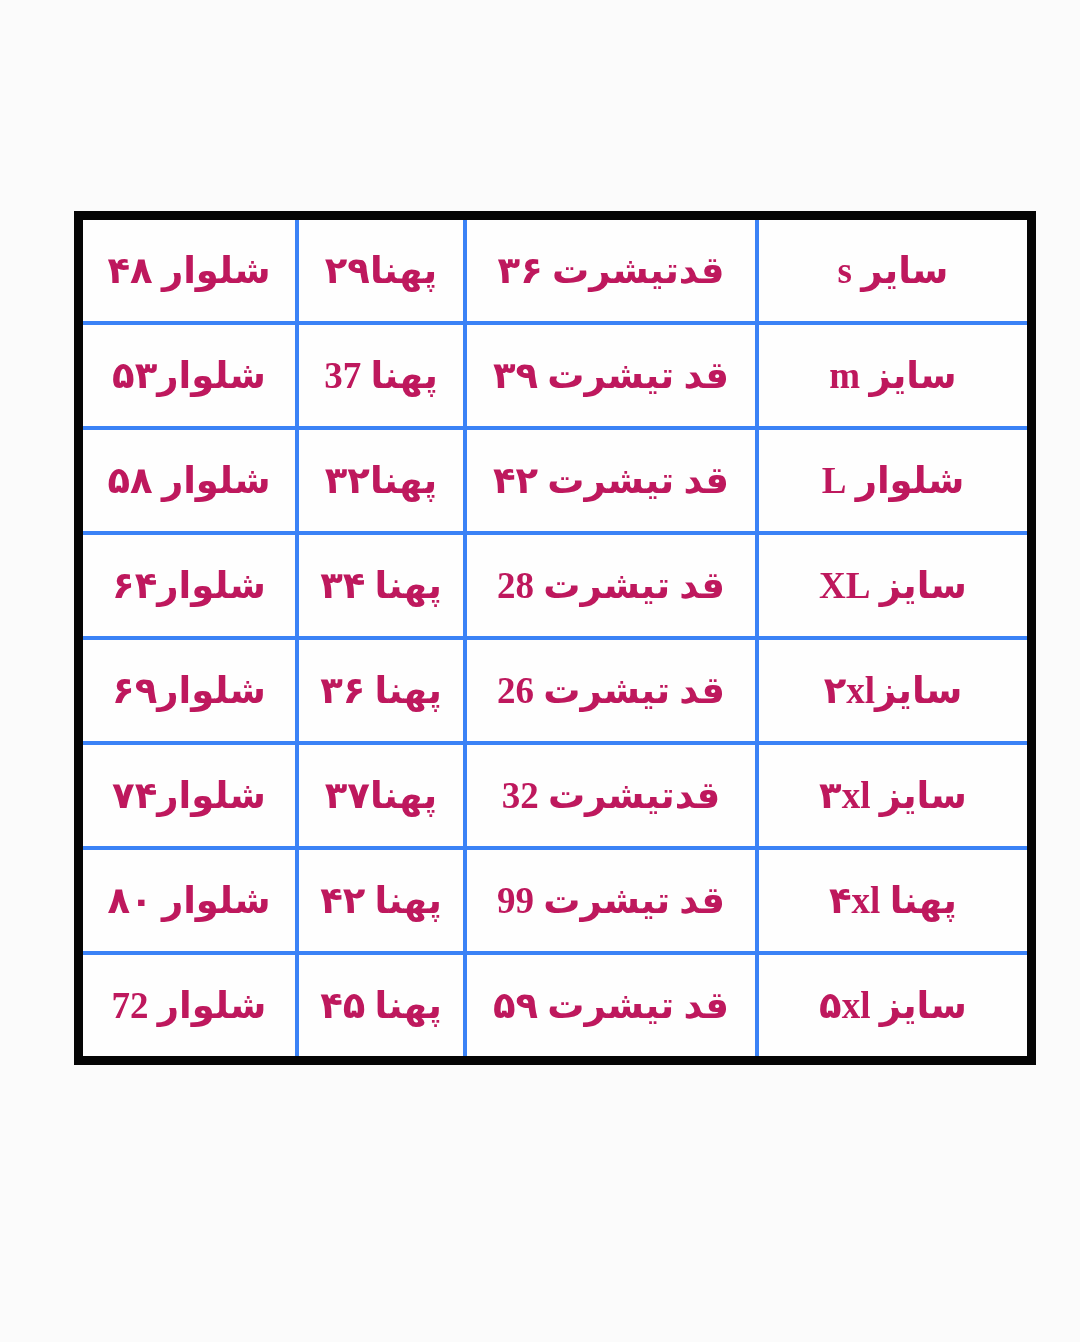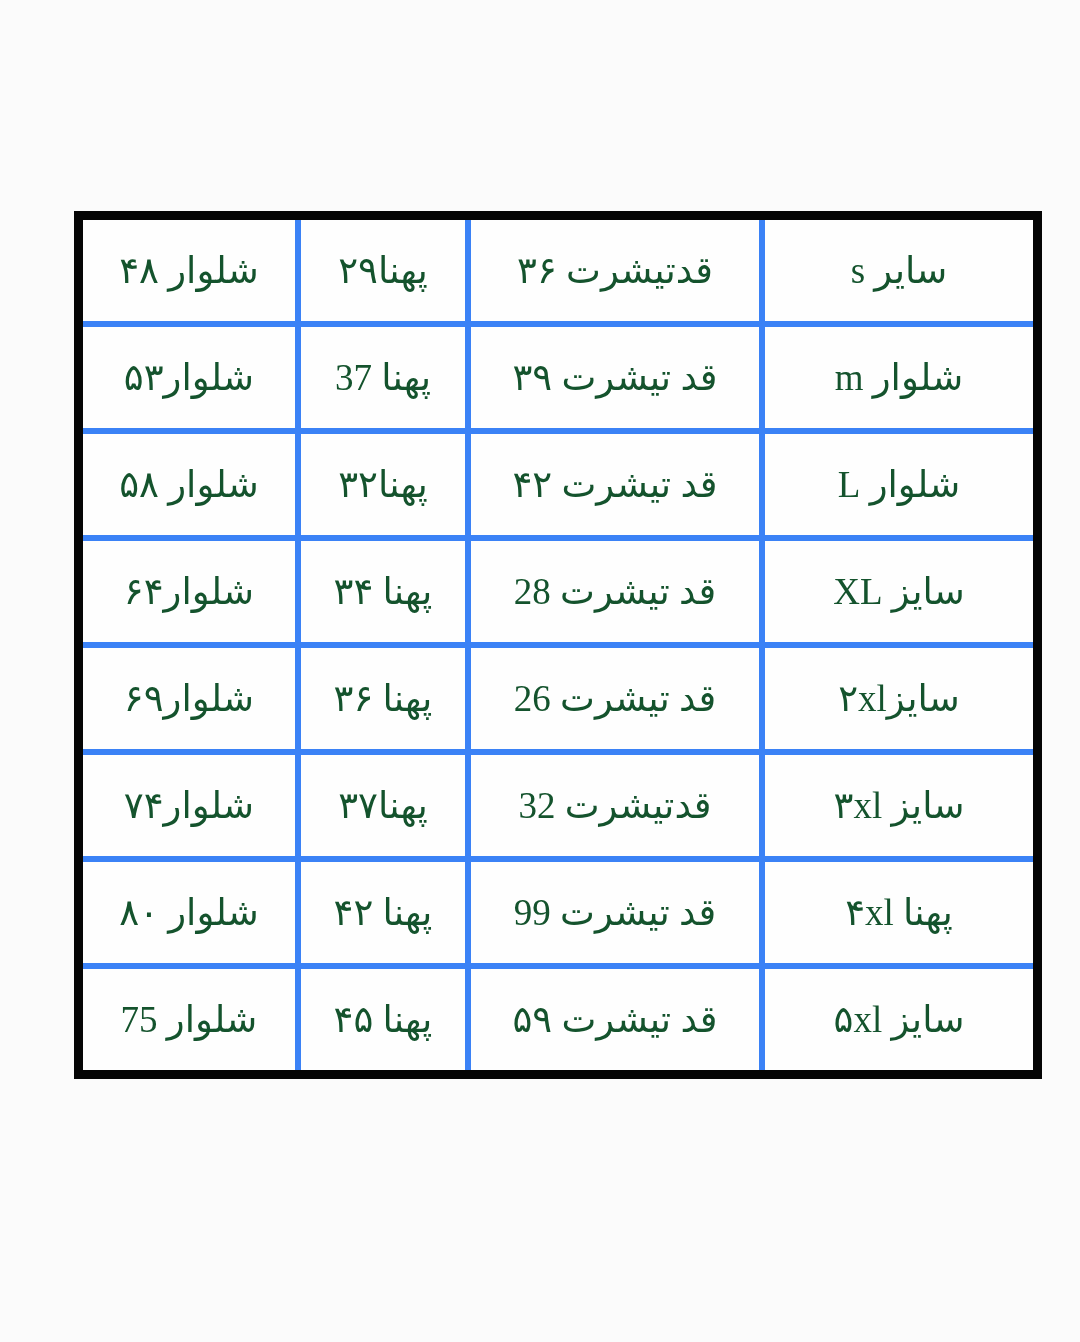--- a/index.html
+++ b/index.html
@@ -19,48 +19,49 @@
     left: 74px;
     top: 211px;
   }
   table.size-chart {
     border-collapse: collapse;
     direction: rtl;
     background: #fefefe;
     border: 9px solid #050505;
   }
   table.size-chart td {
-    border: 6px solid #3b82f6;
+    border: 4px solid #3b82f6;
     text-align: center;
     vertical-align: middle;
     height: 101px;
     font-size: 37px;
-    color: #14532d;
+    color: #be185d;
     padding: 0 8px;
     white-space: nowrap;
+    font-weight: bold;
   }
   td.col-size   { width: 252px; }
   td.col-tshirt { width: 272px; }
   td.col-width  { width: 148px; }
   td.col-pants  { width: 196px; }
 </style>
 </head>
 <body>
 
 <div class="table-wrap">
   <table class="size-chart" dir="rtl">
     <tbody>
       <tr>
         <td class="col-size">سایر s</td>
         <td class="col-tshirt">قدتیشرت ۳۶</td>
         <td class="col-width">پهنا۲۹</td>
         <td class="col-pants">شلوار ۴۸</td>
       </tr>
       <tr>
-        <td class="col-size">شلوار m</td>
+        <td class="col-size">سایز m</td>
         <td class="col-tshirt">قد تیشرت ۳۹</td>
         <td class="col-width">پهنا 37</td>
         <td class="col-pants">شلوار۵۳</td>
       </tr>
       <tr>
         <td class="col-size">شلوار L</td>
         <td class="col-tshirt">قد تیشرت ۴۲</td>
         <td class="col-width">پهنا۳۲</td>
         <td class="col-pants">شلوار ۵۸</td>
       </tr>
@@ -85,17 +86,17 @@
       <tr>
         <td class="col-size">پهنا ۴xl</td>
         <td class="col-tshirt">قد تیشرت 99</td>
         <td class="col-width">پهنا ۴۲</td>
         <td class="col-pants">شلوار ۸۰</td>
       </tr>
       <tr>
         <td class="col-size">سایز ۵xl</td>
         <td class="col-tshirt">قد تیشرت ۵۹</td>
         <td class="col-width">پهنا ۴۵</td>
-        <td class="col-pants">شلوار 75</td>
+        <td class="col-pants">شلوار 72</td>
       </tr>
     </tbody>
   </table>
 </div>
 
 </body></html>

